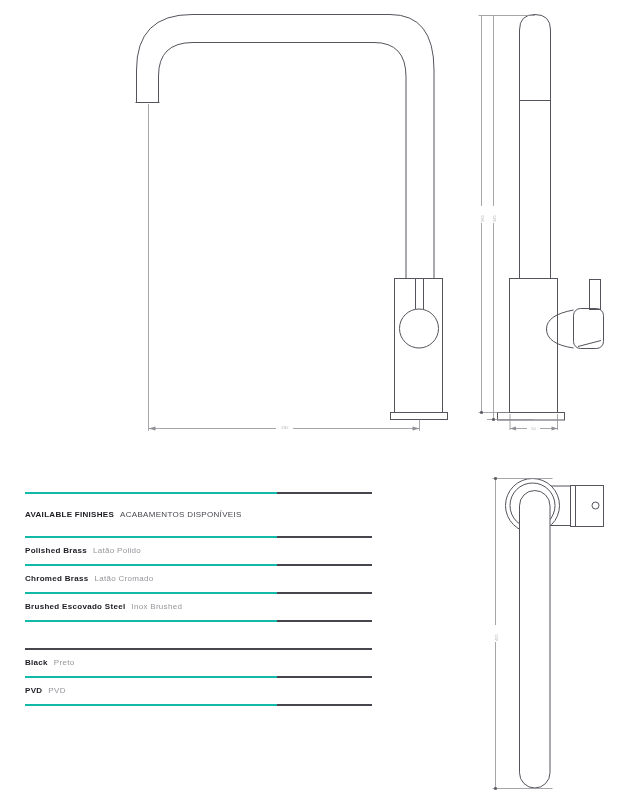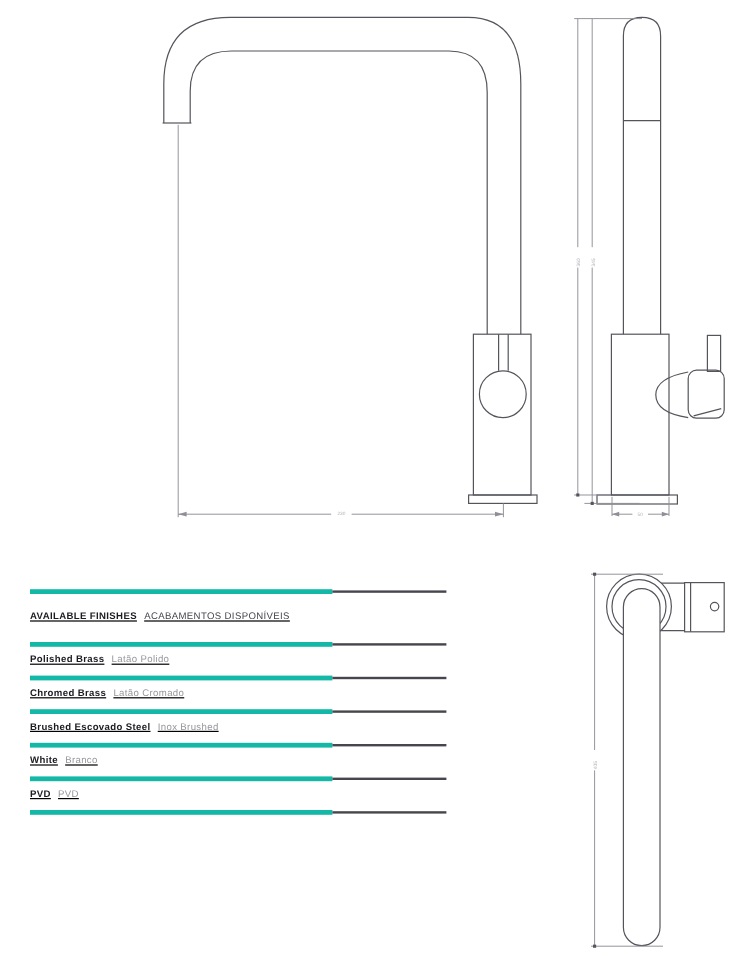--- a/index.html
+++ b/index.html
@@ -7,21 +7,21 @@
     position:relative;width:623px;height:800px;background:#ffffff;overflow:hidden;
     font-family:"Liberation Sans",sans-serif;
   }
   .drawing-svg{position:absolute;left:0;top:0;width:623px;height:800px;}
   
   .finishes{position:absolute;left:25px;top:493px;width:347px;}
   .frow{display:flex;align-items:center;height:28px;}
   .frow.header{height:44px;}
   .frow.rule-only{height:0;}
   .cell-l{flex:0 0 252px;height:100%;display:flex;align-items:center;gap:6px;
-          border-bottom:4px solid #14b8a6;text-decoration:underline;}
+          border-bottom:2px solid #14b8a6;}
   .cell-r{flex:1 1 auto;height:100%;border-bottom:2px solid #46464e;}
   .en{font-weight:bold;font-size:8px;color:#1b1b22;letter-spacing:0.3px;white-space:nowrap;}
   .pt{font-size:8px;color:#96969c;letter-spacing:0.3px;white-space:nowrap;}
   .pt-h{font-size:8px;color:#46464e;letter-spacing:0.3px;white-space:nowrap;}
   svg text{font-family:"Liberation Sans",sans-serif;}
   .dimtxt{font-size:4px;fill:#b3b3b8;}
 </style>
 </head>
 <body>
 
@@ -148,27 +148,30 @@
 
     <div class="frow">
       <div class="cell-l">
         <span class="en">Brushed Escovado Steel</span>
         <span class="pt">Inox Brushed</span>
       </div>
       <div class="cell-r"></div>
     </div>
 
     <div class="frow">
+      <div class="cell-r"></div>
+    </div>
+
+    <div class="frow">
       <div class="cell-l">
-        <span class="en">White</span>
-        <span class="pt">Branco</span>
+        <span class="en">Black</span>
+        <span class="pt">Preto</span>
       </div>
       <div class="cell-r"></div>
     </div>
-
 
     <div class="frow">
       <div class="cell-l">
         <span class="en">PVD</span>
         <span class="pt">PVD</span>
       </div>
       <div class="cell-r"></div>
     </div>
   </section>
 

